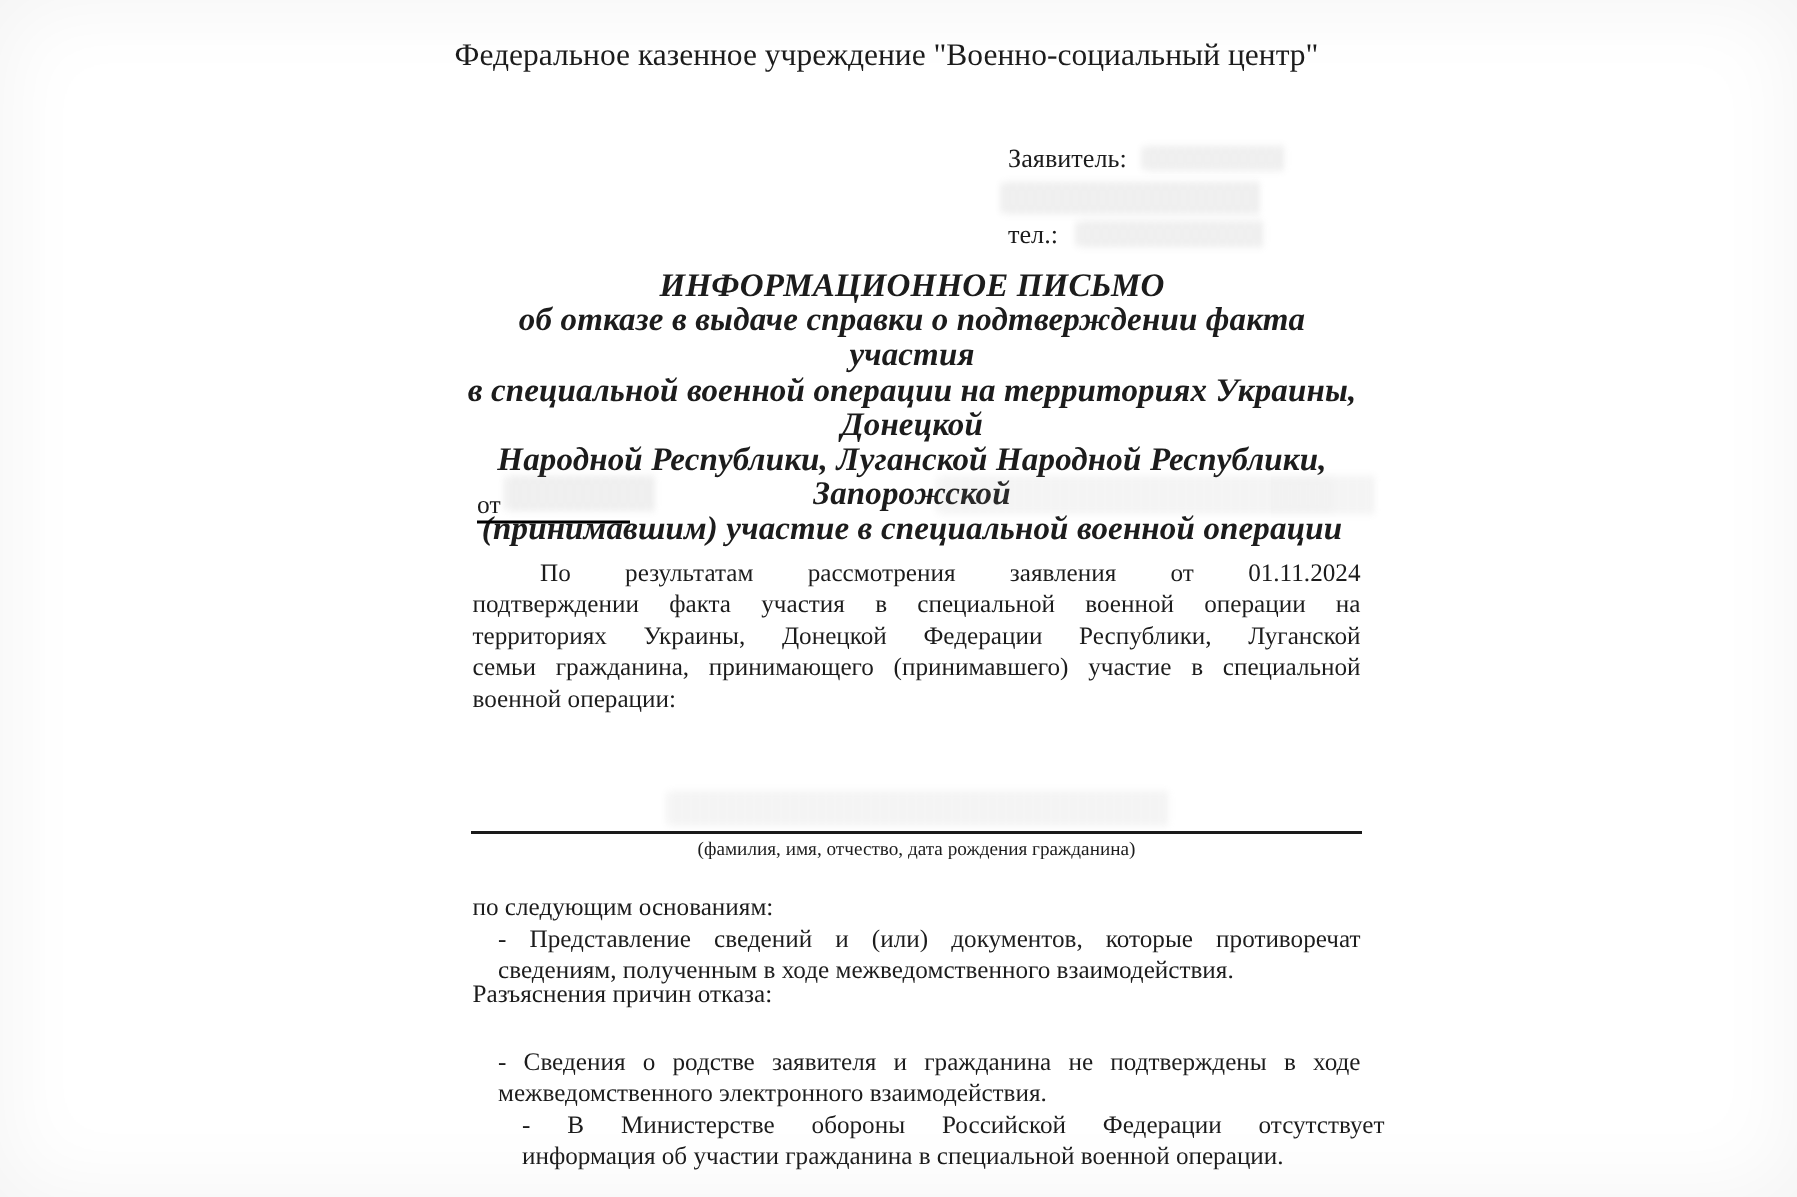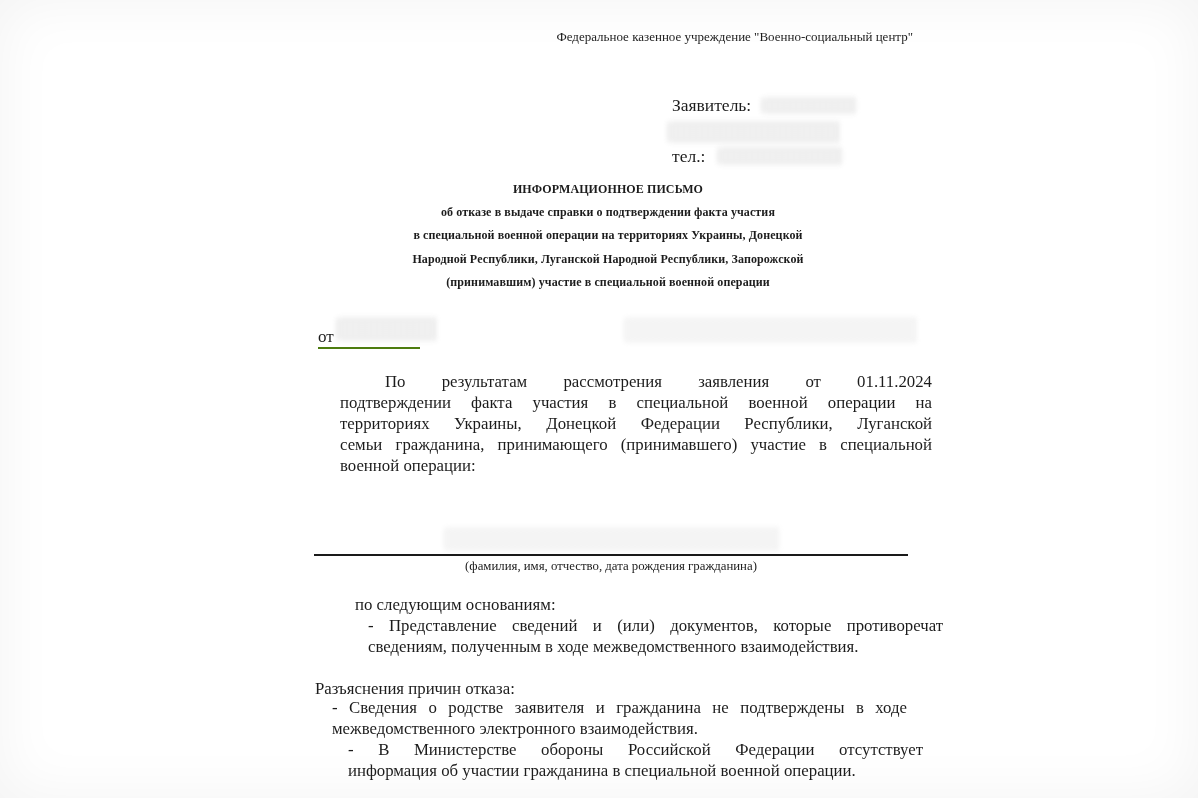--- a/index.html
+++ b/index.html
@@ -14,22 +14,22 @@
     overflow: hidden;
     font-family: "Liberation Serif", "DejaVu Serif", serif;
     color: #1c1c1c;
   }
 
   .abs { position: absolute; }
 
   
   .doc-header {
     left: 303px; top: 24px; width: 610px;
-    text-align: right;
-    font-size: 13px;
+    text-align: left;
+    font-size: 21px;
     line-height: 25px;
   }
 
   
   .app-line { font-size: 17.5px; line-height: 20px; white-space: nowrap; }
 
   
   .redact {
     background: repeating-linear-gradient(90deg,
       rgba(110,110,110,0.55) 0px, rgba(110,110,110,0.55) 2px,
@@ -39,38 +39,38 @@
     display: inline-block;
   }
   .redact.light { opacity: 0.45; }
   .redact.faint { opacity: 0.30; }
 
   
   .doc-title {
     left: 303px; top: 178px; width: 610px;
     text-align: center;
     font-weight: bold;
-    font-size: 12px;
+    font-size: 22px;
     line-height: 23.2px;
     letter-spacing: 0.1px;
+    font-style: italic;
   }
 
   
   .from-line {
     left: 318px; top: 327px; width: 102px; height: 20px;
-    border-bottom: 2px solid #4d7c0f;
+    border-bottom: 2px solid #000000;
     font-size: 17px;
   }
 
   
   .para {
     left: 315px; top: 371px; width: 592px;
     font-size: 16.8px;
     line-height: 21.1px;
-    margin-left: 25px;
   }
   .jl { text-align: justify; text-align-last: justify; }
   .jl-last { text-align: justify; text-align-last: left; }
   .indent-first { text-indent: 45px; }
 
   
   .sig-line {
     left: 314px; top: 554px; width: 594px; height: 0;
     border-top: 2px solid #1a1a1a;
   }
@@ -121,27 +121,27 @@
     <div class="jl">подтверждении факта участия в специальной военной операции на</div>
     <div class="jl">территориях Украины, Донецкой Федерации Республики, Луганской</div>
     <div class="jl">семьи гражданина, принимающего (принимавшего) участие в специальной</div>
     <div class="jl-last">военной операции:</div>
   </div>
 
   <span class="abs redact faint" style="left:445px; top:527px; width:335px; height:24px;"></span>
   <div class="abs sig-line"></div>
   <div class="abs sig-caption">(фамилия, имя, отчество, дата рождения гражданина)</div>
 
-  <div class="abs text-block" style="left:315px; top:594px;margin-left:40px;">по следующим основаниям:</div>
-  <div class="abs text-block bullet-block" style="left:332px; top:615px;margin-left:36px;">
+  <div class="abs text-block" style="left:315px; top:594px;">по следующим основаниям:</div>
+  <div class="abs text-block bullet-block" style="left:332px; top:615px;">
     <div class="jl">- Представление сведений и (или) документов, которые противоречат</div>
     <div class="jl-last">сведениям, полученным в ходе межведомственного взаимодействия.</div>
   </div>
 
-  <div class="abs text-block" style="left:315px; top:678px;">Разъяснения причин отказа:</div>
+  <div class="abs text-block" style="left:315px; top:652px;">Разъяснения причин отказа:</div>
   <div class="abs text-block bullet-block" style="left:332px; top:697px;">
     <div class="jl">- Сведения о родстве заявителя и гражданина не подтверждены в ходе</div>
     <div class="jl-last">межведомственного электронного взаимодействия.</div>
   </div>
   <div class="abs text-block bullet-block" style="left:332px; top:739px;margin-left:16px;">
     <div class="jl">- В Министерстве обороны Российской Федерации отсутствует</div>
     <div class="jl-last">информация об участии гражданина в специальной военной операции.</div>
   </div>
 
 </div>

